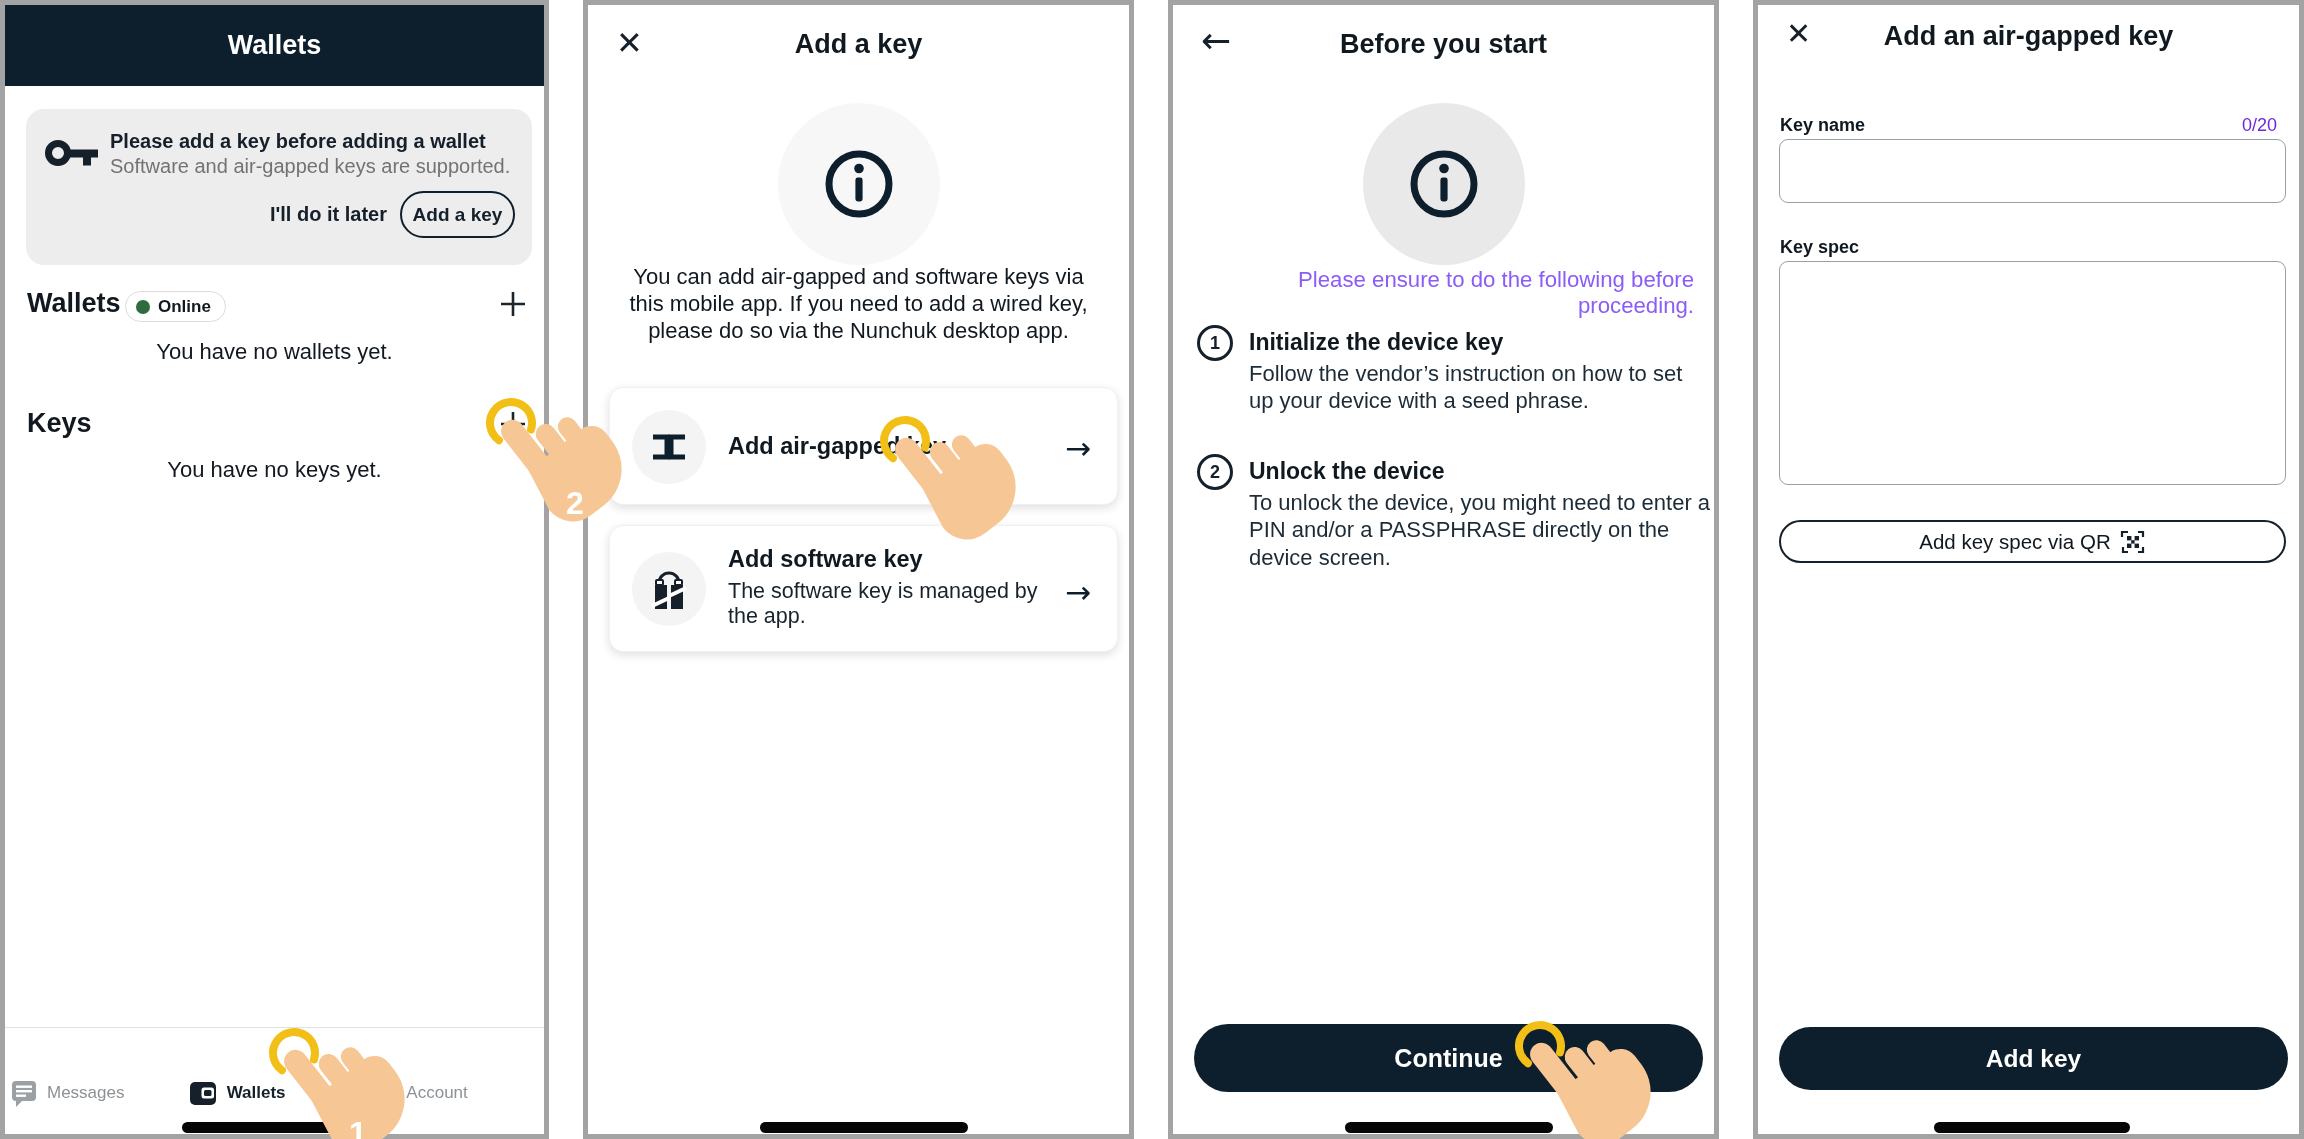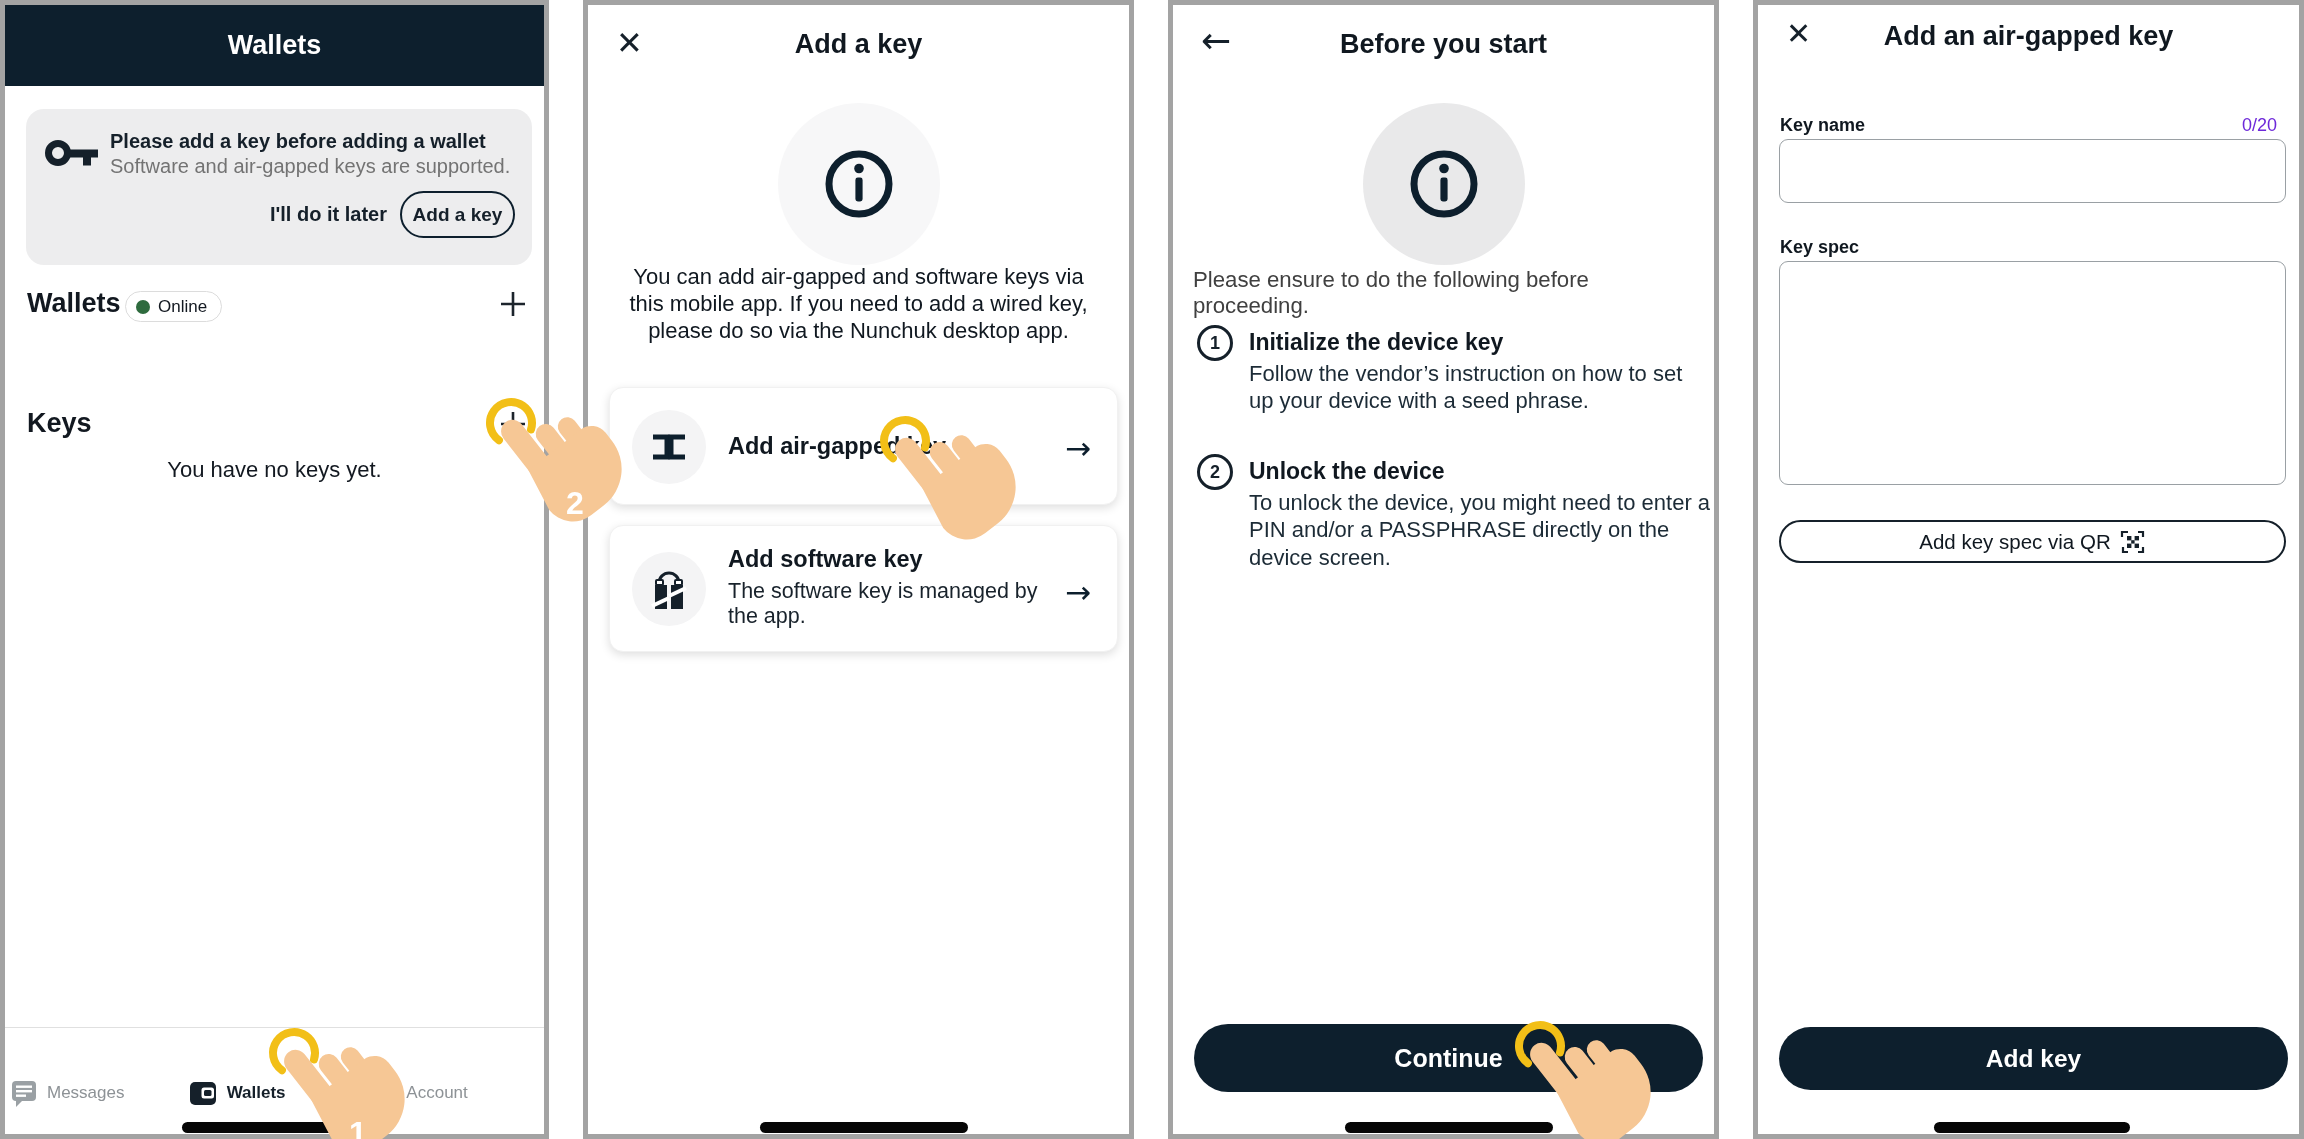--- a/index.html
+++ b/index.html
@@ -24,21 +24,21 @@
   .banner-title{left:84px;top:21px;font-size:20px;font-weight:700;color:#15202a;}
   .banner-sub{left:84px;top:46px;font-size:20px;color:#737373;}
   .later-btn{left:244px;top:94px;font-size:20px;font-weight:600;color:#15202a;cursor:pointer;}
   .addkey-pill{left:374px;top:82px;width:115px;height:47px;border:2px solid #0d1f2d;border-radius:25px;
     display:flex;align-items:center;justify-content:center;font-size:19px;font-weight:600;color:#15202a;
     background:#ededee;box-sizing:border-box;cursor:pointer;}
   .sec-title{font-size:27px;font-weight:700;color:#121820;}
   .online-badge{left:120px;top:286px;height:31px;border:1.5px solid #dcdcdc;border-radius:16px;background:#fff;
     display:flex;align-items:center;gap:8px;padding:0 14px 0 10px;box-sizing:border-box;}
   .online-dot{width:14px;height:14px;border-radius:50%;background:#2e6b3e;}
-  .online-label{font-size:17px;font-weight:400;color:#121820;}
+  .online-label{font-size:17px;font-weight:700;color:#121820;}
   .plus-btn{width:30px;height:30px;cursor:pointer;}
   .empty-text{left:0;right:0;text-align:center;font-size:22px;color:#121820;}
   .tabbar{left:0;right:0;top:1022px;height:116px;border-top:1px solid #e0e0e0;display:flex;}
   .tab-item{flex:1;display:flex;flex-direction:row;align-items:center;padding-top:14px;gap:6px;cursor:pointer;}
   .tab-label{font-size:17px;color:#8d9296;}
   .tab-label.active{color:#15202a;font-weight:600;}
   .home-bar{top:1117px;height:11px;border-radius:6px;background:#060606;}
 
   
   .nav-glyph{font-family:"DejaVu Sans", sans-serif;color:#15202a;line-height:1;cursor:pointer;}
@@ -96,20 +96,21 @@
   </div>
 
   <div class="abs sec-title" style="left:22px;top:283px">Wallets</div>
   <div class="abs online-badge">
     <span class="online-dot"></span>
     <span class="online-label">Online</span>
   </div>
   <svg class="abs plus-btn" style="right:16px;top:284px" viewBox="0 0 30 30">
     <path d="M15 3 V27 M3 15 H27" stroke="#1c242c" stroke-width="2.6" fill="none"></path>
   </svg>
+  <div class="abs empty-text" style="top:334px">You have no wallets yet.</div>
 
   <div class="abs sec-title" style="left:22px;top:403px">Keys</div>
   <svg class="abs plus-btn" style="right:16px;top:404px" viewBox="0 0 30 30">
     <path d="M15 3 V27 M3 15 H27" stroke="#1c242c" stroke-width="2.6" fill="none"></path>
   </svg>
   <div class="abs empty-text" style="top:452px">You have no keys yet.</div>
 
   <div class="abs tabbar">
     <div class="tab-item">
       <svg width="36" height="36" viewBox="0 0 36 36">
@@ -198,21 +199,21 @@
   <div class="abs page-title" style="top:24px">Before you start</div>
 
   <div class="abs info-circle" style="background:#e9e9ea">
     <svg width="76" height="76" viewBox="0 0 76 76">
       <circle cx="38" cy="38" r="30" fill="none" stroke="#0d1f2d" stroke-width="7"></circle>
       <circle cx="38" cy="22.5" r="4.8" fill="#0d1f2d"></circle>
       <rect x="34.4" y="31.5" width="7.2" height="24" rx="2.4" fill="#0d1f2d"></rect>
     </svg>
   </div>
 
-  <div class="abs" style="left:20px;right:20px;top:262px;text-align:left;font-size:22.2px;color:#404040">Please ensure to do the following before proceeding.</div>
+  <div class="abs" style="left:20px;right:20px;top:262px;text-align:right;font-size:22.2px;color:#8b5cf6">Please ensure to do the following before proceeding.</div>
 
   <div class="abs step-circle" style="left:24px;top:320px">1</div>
   <div class="abs step-title" style="left:76px;top:324px">Initialize the device key</div>
   <div class="abs step-body" style="left:76px;top:355px">Follow the vendor’s instruction on how to set up your device with a seed phrase.</div>
 
   <div class="abs step-circle" style="left:24px;top:449px">2</div>
   <div class="abs step-title" style="left:76px;top:453px">Unlock the device</div>
   <div class="abs step-body" style="left:76px;top:484px">To unlock the device, you might need to enter a PIN and/or a PASSPHRASE directly on the device screen.</div>
 
   <div class="abs primary-btn" style="top:1019px;height:68px;border-radius:34px;font-size:25px">Continue</div>

